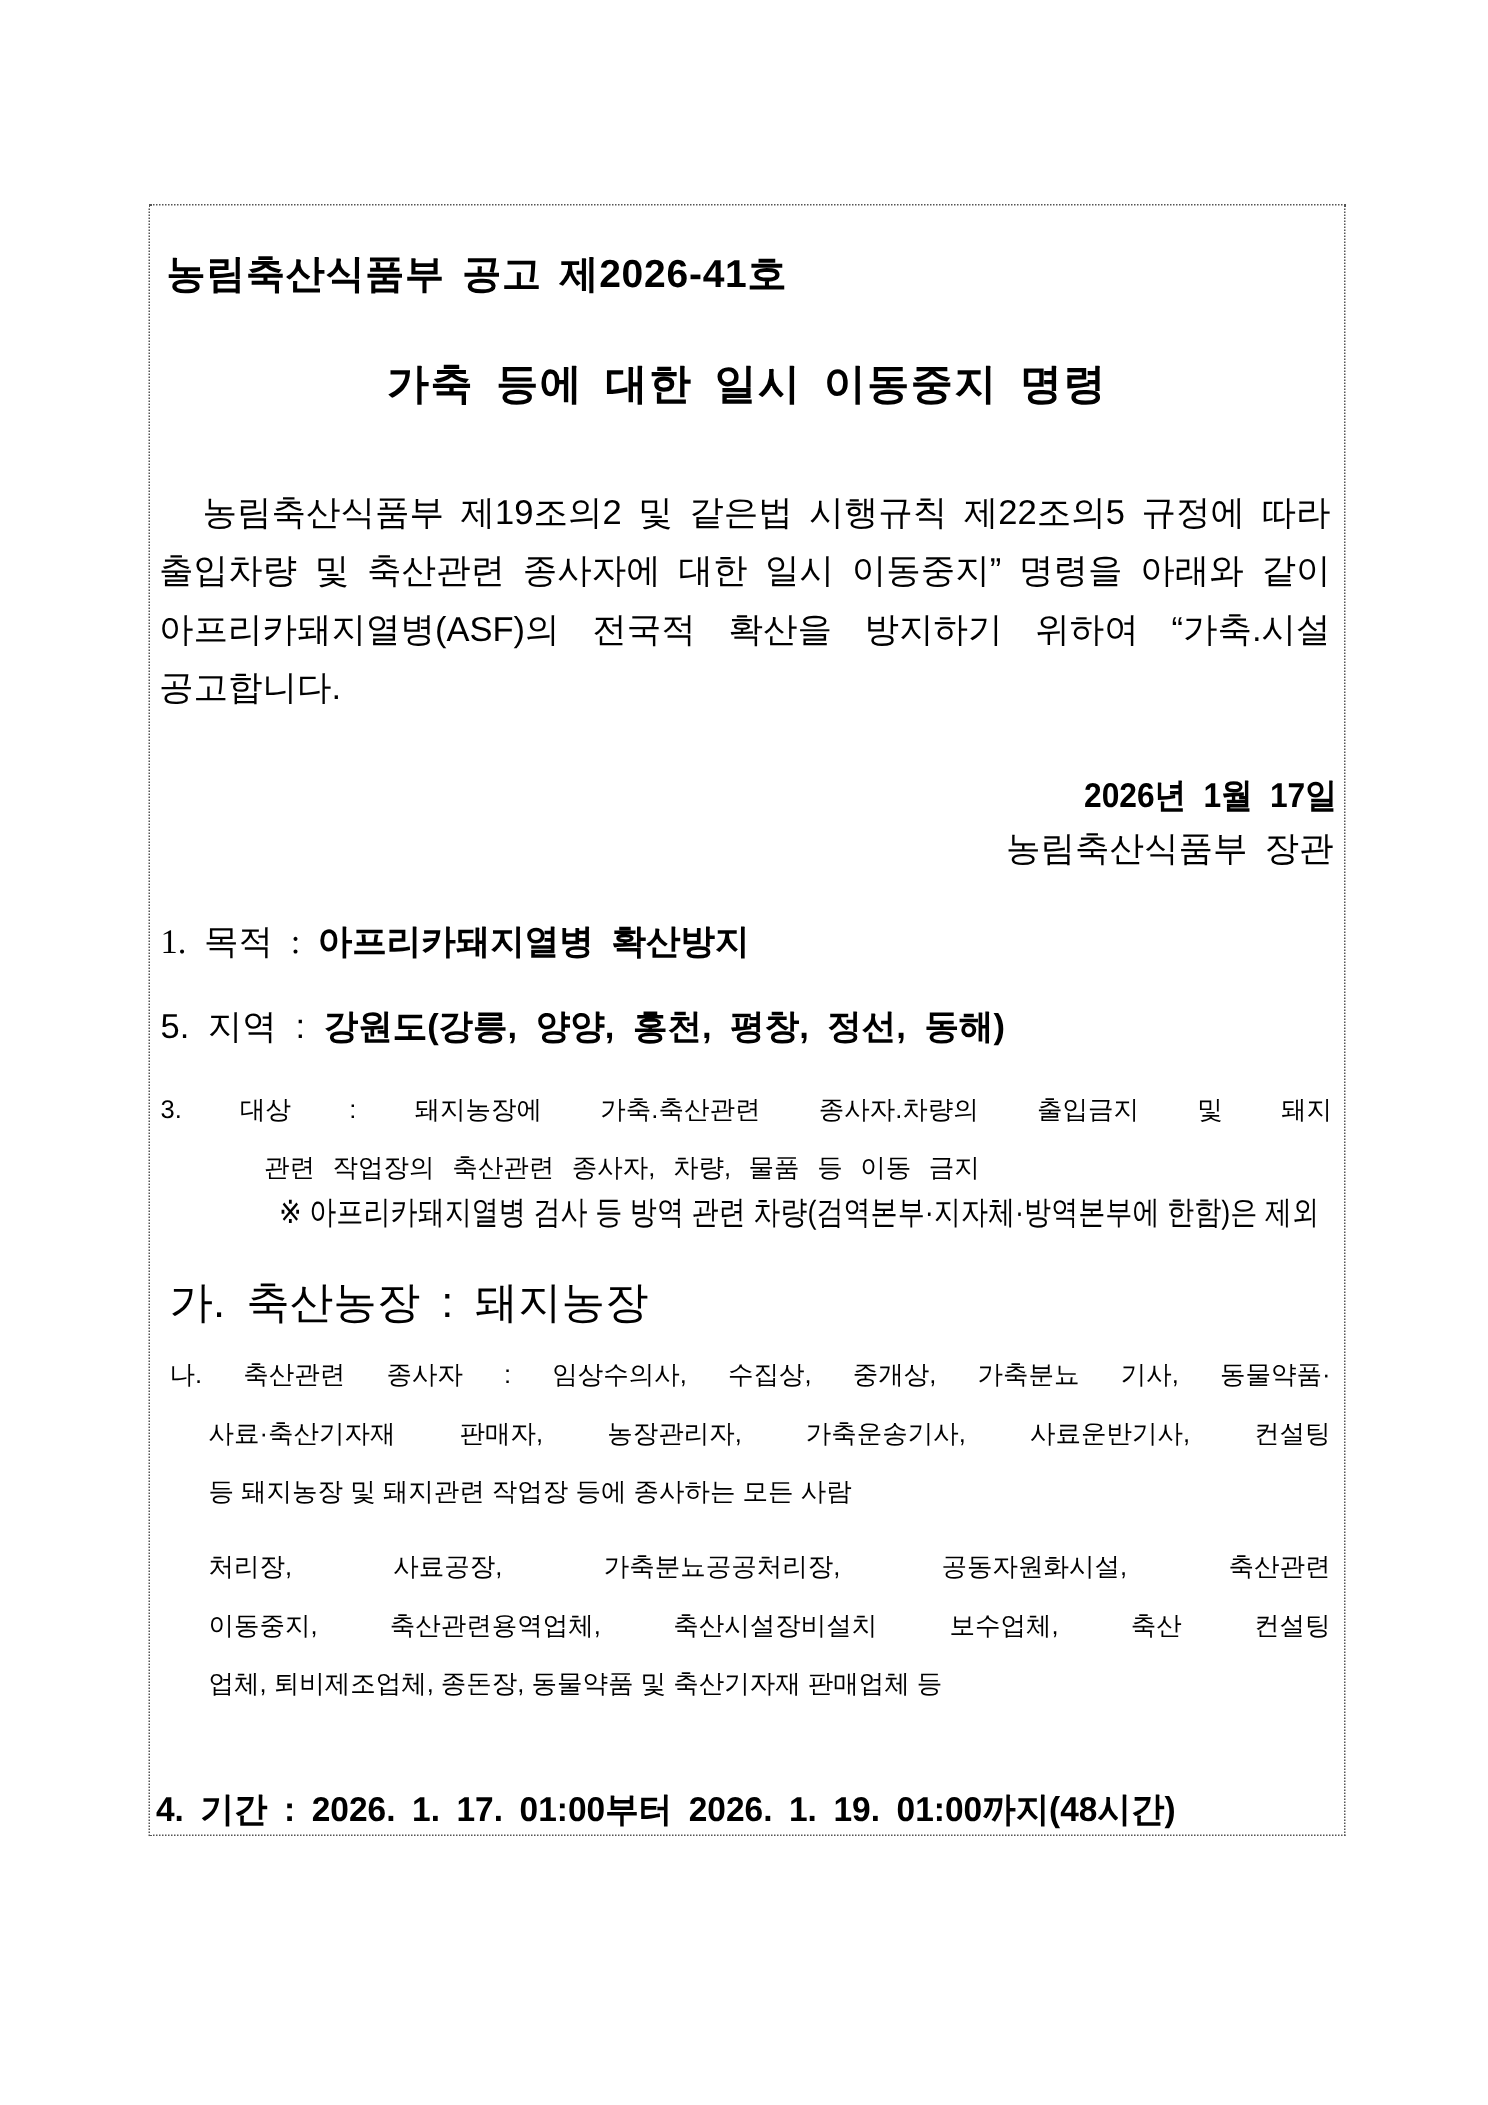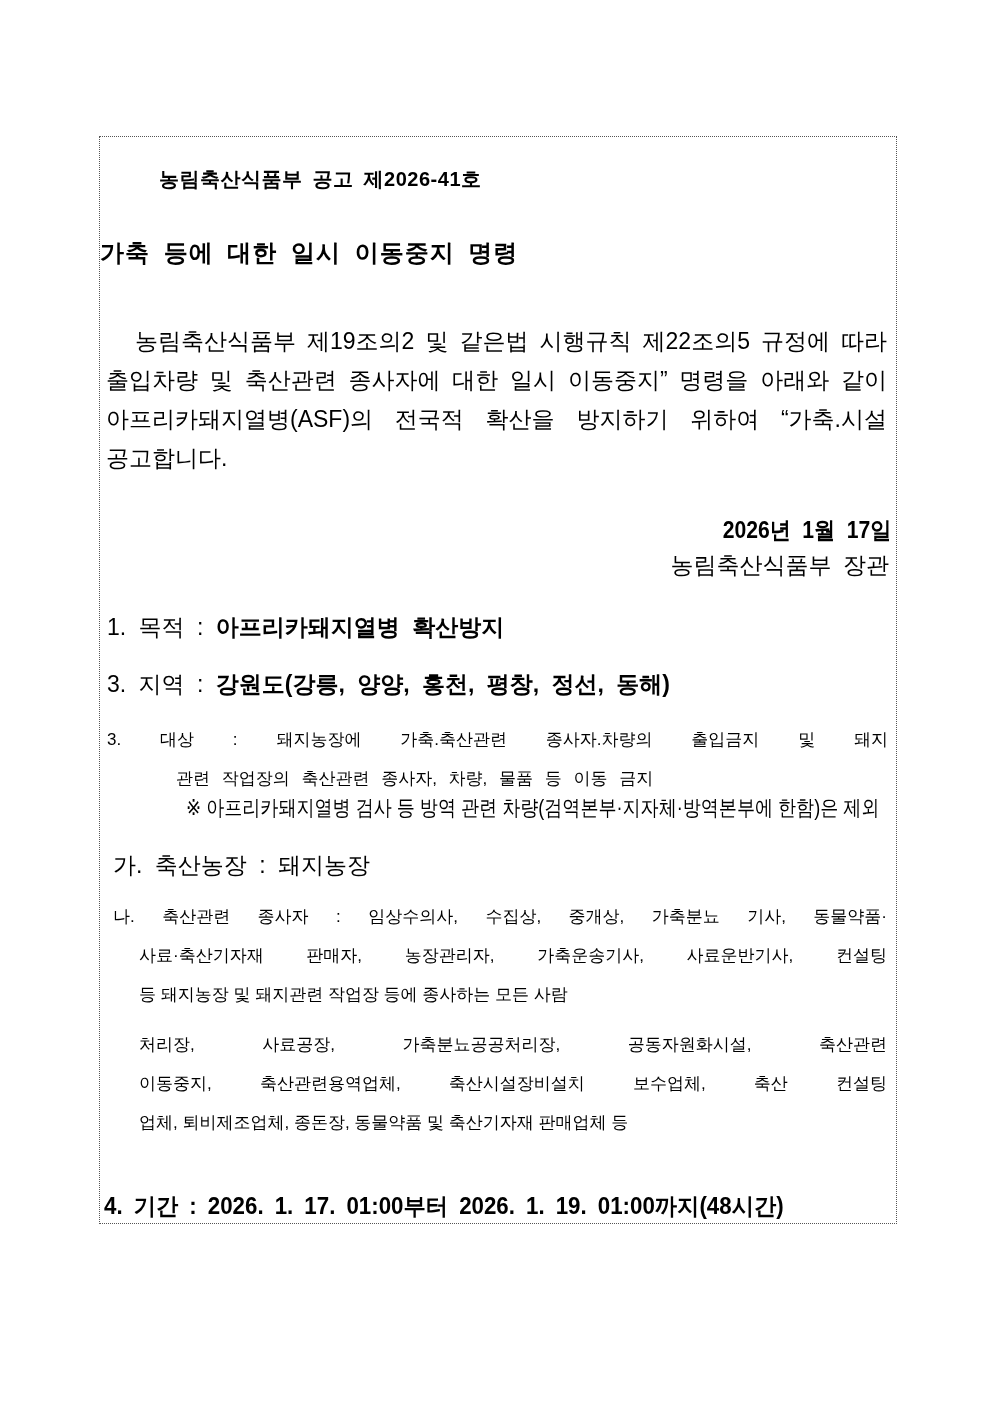--- a/index.html
+++ b/index.html
@@ -15,28 +15,28 @@
     left: 99px; top: 136px;
     width: 798px; height: 1088px;
     border: 1px dotted #555;
     background: #fff;
     overflow: hidden;
   }
   .blk { position: absolute; left: 7px; right: 8px; }
 
   .notice-no {
     top: 30px; left: 11px;
-    font-size: 20px; font-weight: 700;
+    font-size: 26px; font-weight: 700;
     letter-spacing: 0.5px; word-spacing: 4px;
     line-height: 1.2;
-    margin-left: 48px;
   }
   .doc-title {
     top: 102px; left: 0; right: 0;
-    font-size: 24px; font-weight: 700;
+    text-align: center;
+    font-size: 28px; font-weight: 700;
     letter-spacing: 1px; word-spacing: 6px;
     line-height: 1.2;
   }
   .para { top: 185px; left: 6px; right: 9px; font-size: 23px; line-height: 39px; }
   .para .line, .multi .line { text-align: left; }
   .jl { text-align: justify; text-align-last: justify; }
   .ind { text-indent: 29px; }
 
   .date-line {
     top: 380px; right: 5px; left: auto;
@@ -45,37 +45,37 @@
     white-space: nowrap;
     transform: scaleX(0.92); transform-origin: right center;
   }
   .issuer-line {
     top: 415px; right: 7px; left: auto;
     font-size: 23px; word-spacing: 5px; line-height: 1.2;
     white-space: nowrap;
   }
 
   .num-item { font-size: 23px; line-height: 1.2; word-spacing: 6px; white-space: nowrap; }
-  .item1 { top: 477px; }
+  .item1 { top: 477px; font-family: Liberation Serif, serif; }
   .item2 { top: 534px; }
   .b { font-weight: 700; }
 
   .multi { font-size: 17px; line-height: 39px; }
   .item3 { top: 583px; }
   .cont3 { padding-left: 69px; word-spacing: 7px; }
 
   .note-line {
     top: 659px; left: 86px; right: auto;
     font-size: 21.5px; line-height: 1.2;
     white-space: nowrap;
     transform: scaleX(0.84); transform-origin: left center;
   }
 
   .sub-items { left: 13px; right: 9px; }
-  .sub-ga { top: 715px; font-size: 23px; line-height: 1.2; word-spacing: 6px; white-space: nowrap; }
+  .sub-ga { top: 715px; font-size: 29px; line-height: 1.2; word-spacing: 6px; white-space: nowrap; }
   .sub-na { top: 760px; }
   .sub-da { top: 888px; }
   .cont { padding-left: 26px; }
 
   .item4 {
     top: 1056px; left: 4px;
     font-size: 23px; font-weight: 700;
     word-spacing: 5px; line-height: 1.2;
     white-space: nowrap;
     transform: scaleX(0.97); transform-origin: left center;
@@ -99,21 +99,21 @@
 
   <div class="blk date-line">2026년 1월 17일</div>
 
   <div class="blk issuer-line">농림축산식품부 장관</div>
 
   <div class="blk num-item item1">
     <span>1. 목적 : </span><span class="b">아프리카돼지열병 확산방지</span>
   </div>
 
   <div class="blk num-item item2">
-    <span>3. 지역 : </span><span class="b">강원도(강릉, 양양, 홍천, 평창, 정선, 동해)</span>
+    <span>5. 지역 : </span><span class="b">강원도(강릉, 양양, 홍천, 평창, 정선, 동해)</span>
   </div>
 
   <div class="blk multi item3">
     <div class="line jl">3. 대상 : 돼지농장에 가축.축산관련 종사자.차량의 출입금지 및 돼지</div>
     <div class="line cont3">관련 작업장의 축산관련 종사자, 차량, 물품 등 이동 금지</div>
   </div>
 
   <div class="blk note-line">※ 아프리카돼지열병 검사 등 방역 관련 차량(검역본부·지자체·방역본부에 한함)은 제외</div>
 
   <div class="blk sub-items sub-ga">가. 축산농장 : 돼지농장</div>

